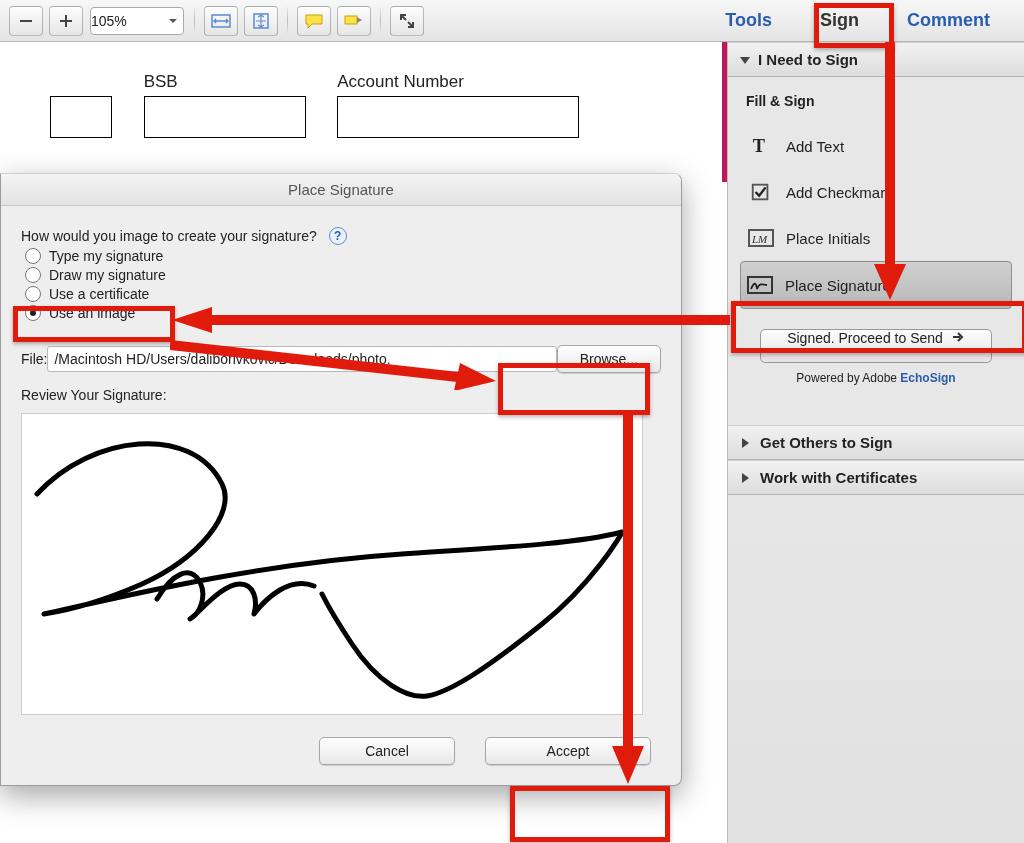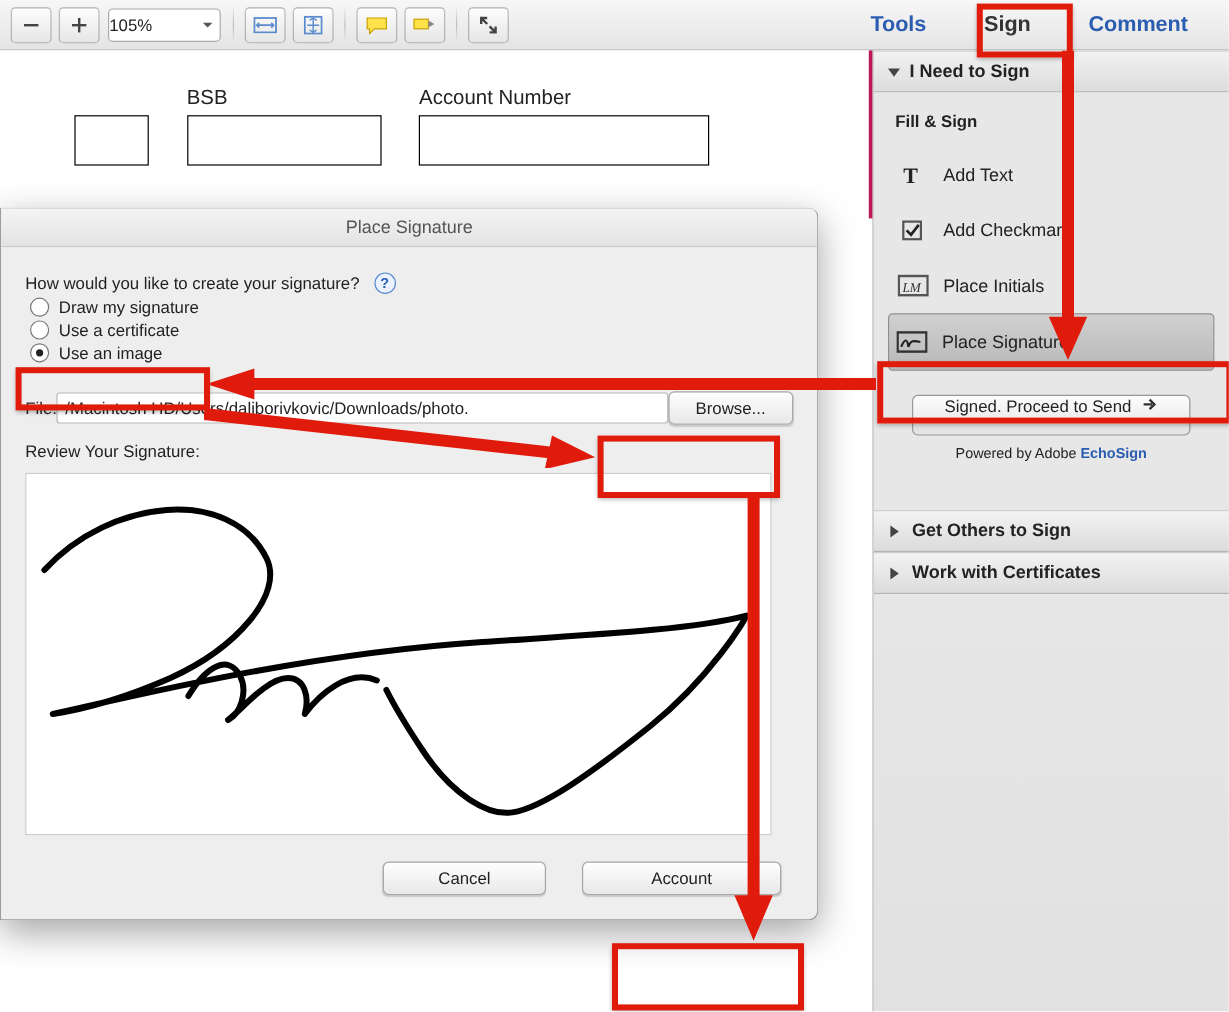--- a/index.html
+++ b/index.html
@@ -77,24 +77,23 @@
   .powered{font-size:12px;text-align:center;margin:4px 0 30px;}
   .powered a{color:#2a5db0;font-weight:bold;text-decoration:none;}
 
   
   .doc-area{
     position:absolute;top:42px;left:0;right:296px;bottom:0;
     background:#fff;border-right:1px solid #bbb;
   }
   .doc-inner{
     padding:30px 50px 0;
-    border-right:3px solid #be185d;
+    border-right:5px solid #be185d;
     height:140px;box-sizing:border-box;
     position:relative;
-    margin-left:12px;
   }
   .form-cell{
     display:inline-block;vertical-align:top;margin-right:28px;margin-bottom:20px;
     font-size:17px;
   }
   .form-cell .box{border:1px solid #000;height:40px;margin-top:4px;}
   .narrow .box{width:60px;}
   .bsb .box{width:160px;}
   .account .box{width:240px;}
 
@@ -277,22 +276,26 @@
       <div>Account Number</div>
       <div class="box"></div>
     </div>
   </div>
 </div>
 
 <div class="dialog">
   <div class="dialog-title">Place Signature</div>
   <div class="dialog-body">
     <div class="dlg-row">
-      <span>How would you like to create your signature?</span>
+      <span>How would you image to create your signature?</span>
       <span class="help-icon">?</span>
+    </div>
+    <div class="radio-opt">
+      <span class="radio"></span>
+      <span>Type my signature</span>
     </div>
     <div class="radio-opt">
       <span class="radio"></span>
       <span>Draw my signature</span>
     </div>
     <div class="radio-opt">
       <span class="radio"></span>
       <span>Use a certificate</span>
     </div>
     <div class="radio-opt">
@@ -325,21 +328,21 @@
                  C 185 182, 178 200, 168 205
                  C 178 198, 200 170, 218 170
                  C 232 170, 236 186, 232 200
                  C 244 184, 268 162, 292 172
                  " fill="none" stroke="#000" stroke-width="5" stroke-linecap="round" stroke-linejoin="round"></path>
       </svg>
     </div>
   </div>
   <div class="dlg-buttons">
     <div class="mac-btn" style="width:90px">Cancel</div>
-    <div class="mac-btn" style="width:120px">Account</div>
+    <div class="mac-btn" style="width:120px">Accept</div>
   </div>
 </div>
 
 <div class="annot red-box" style="left:814px;top:3px;width:70px;height:35px;"></div>
 
 <div class="annot red-box" style="left:731px;top:301px;width:286px;height:42px;"></div>
 
 <div class="annot red-box" style="left:13px;top:306px;width:152px;height:26px;"></div>
 
 <div class="annot red-box" style="left:498px;top:363px;width:142px;height:42px;"></div>

